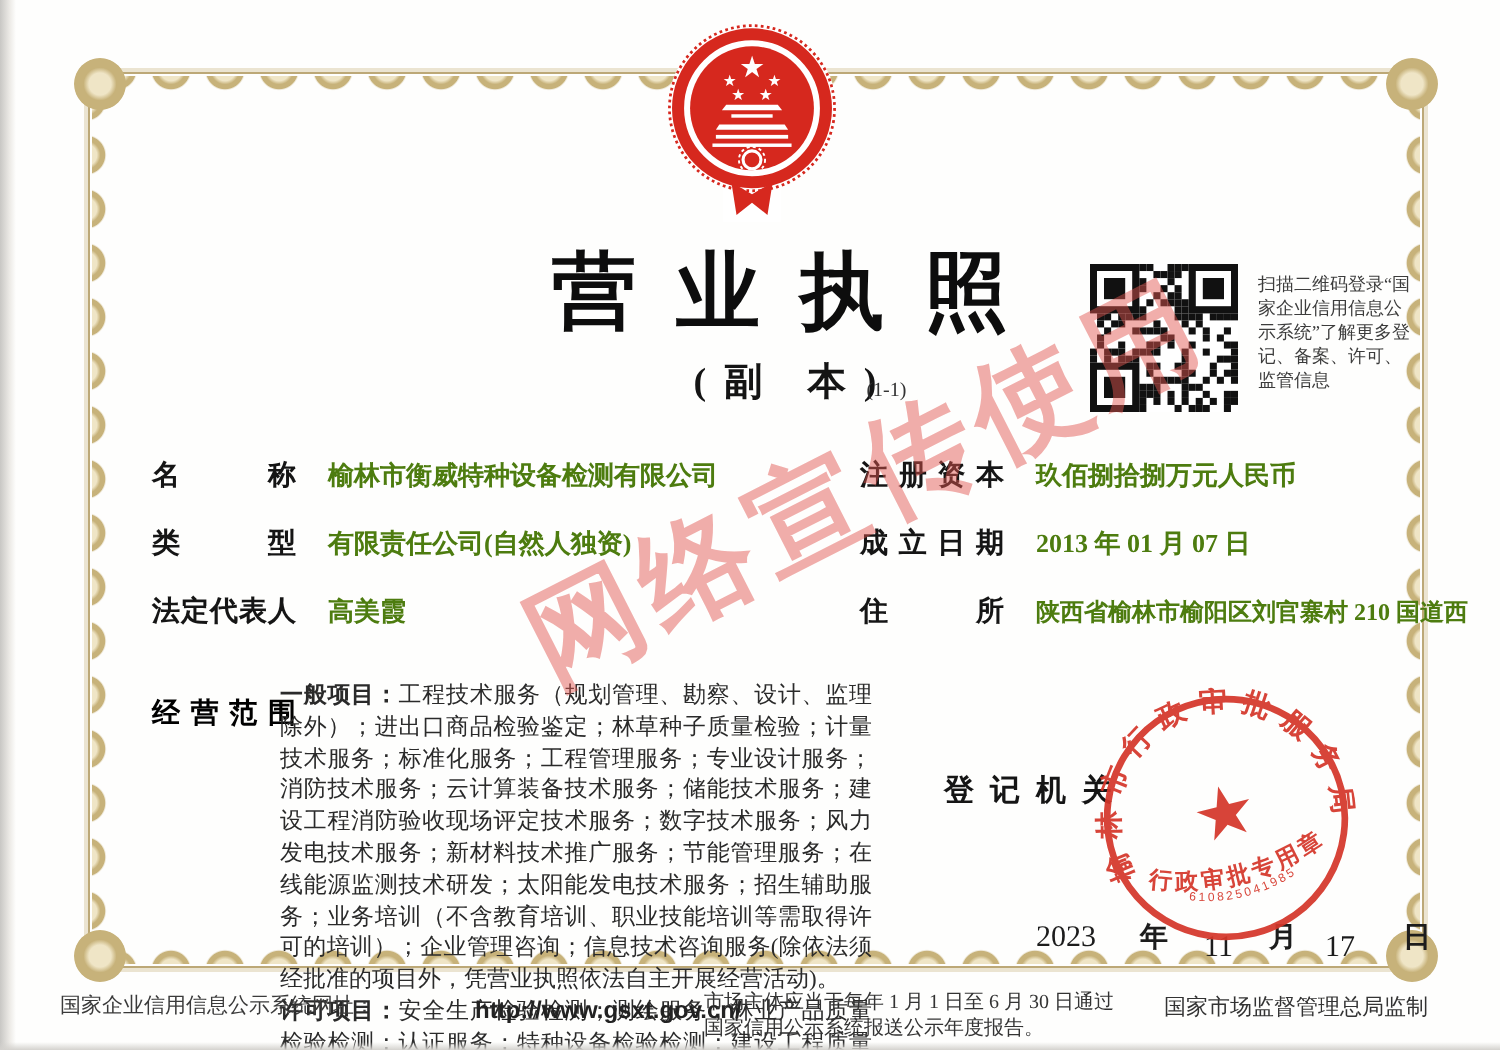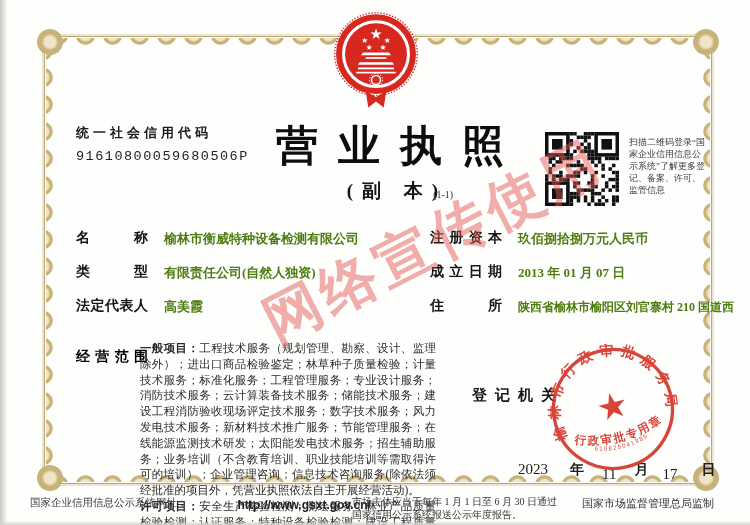--- a/index.html
+++ b/index.html
@@ -120,22 +120,20 @@
       <rect x="38" y="53.5" width="24" height="2" fill="#ffffff"></rect>
       <path d="M31 59.5 h38 l2 3 h-42 z" fill="#ffffff"></path>
       <rect x="29" y="65.5" width="42" height="2.2" fill="#ffffff"></rect>
       <rect x="27" y="70.5" width="46" height="2" fill="#ffffff"></rect>
       <circle cx="50" cy="80" r="5.2" fill="none" stroke="#ffffff" stroke-width="1.8"></circle>
       <circle cx="50" cy="80" r="7.6" fill="none" stroke="#ffffff" stroke-width="1.1" stroke-dasharray="1.8 1.8"></circle>
       <path d="M38 93 L50 100 L62 93 L59 112 L50 105 L41 112 Z" fill="#d6281e"></path>
     </svg>
   </div>
 
-  <div class="credit-label">统一社会信用代码</div>
-  <div class="credit-code">91610800059680506P</div>
 
   <div class="title">营业执照</div>
   <div class="subtitle">
     <span>(副  本)</span><span class="copy-note">(1-1)</span>
   </div>
 
   <div class="qr" id="qr"><svg width="74" height="74" xmlns="http://www.w3.org/2000/svg">
         <rect width="74" height="74" fill="#fff"></rect>
         <rect x="24.67" y="0.00" width="3.52" height="3.52" fill="#111"></rect>
         <rect x="28.19" y="0.00" width="3.52" height="3.52" fill="#111"></rect>

